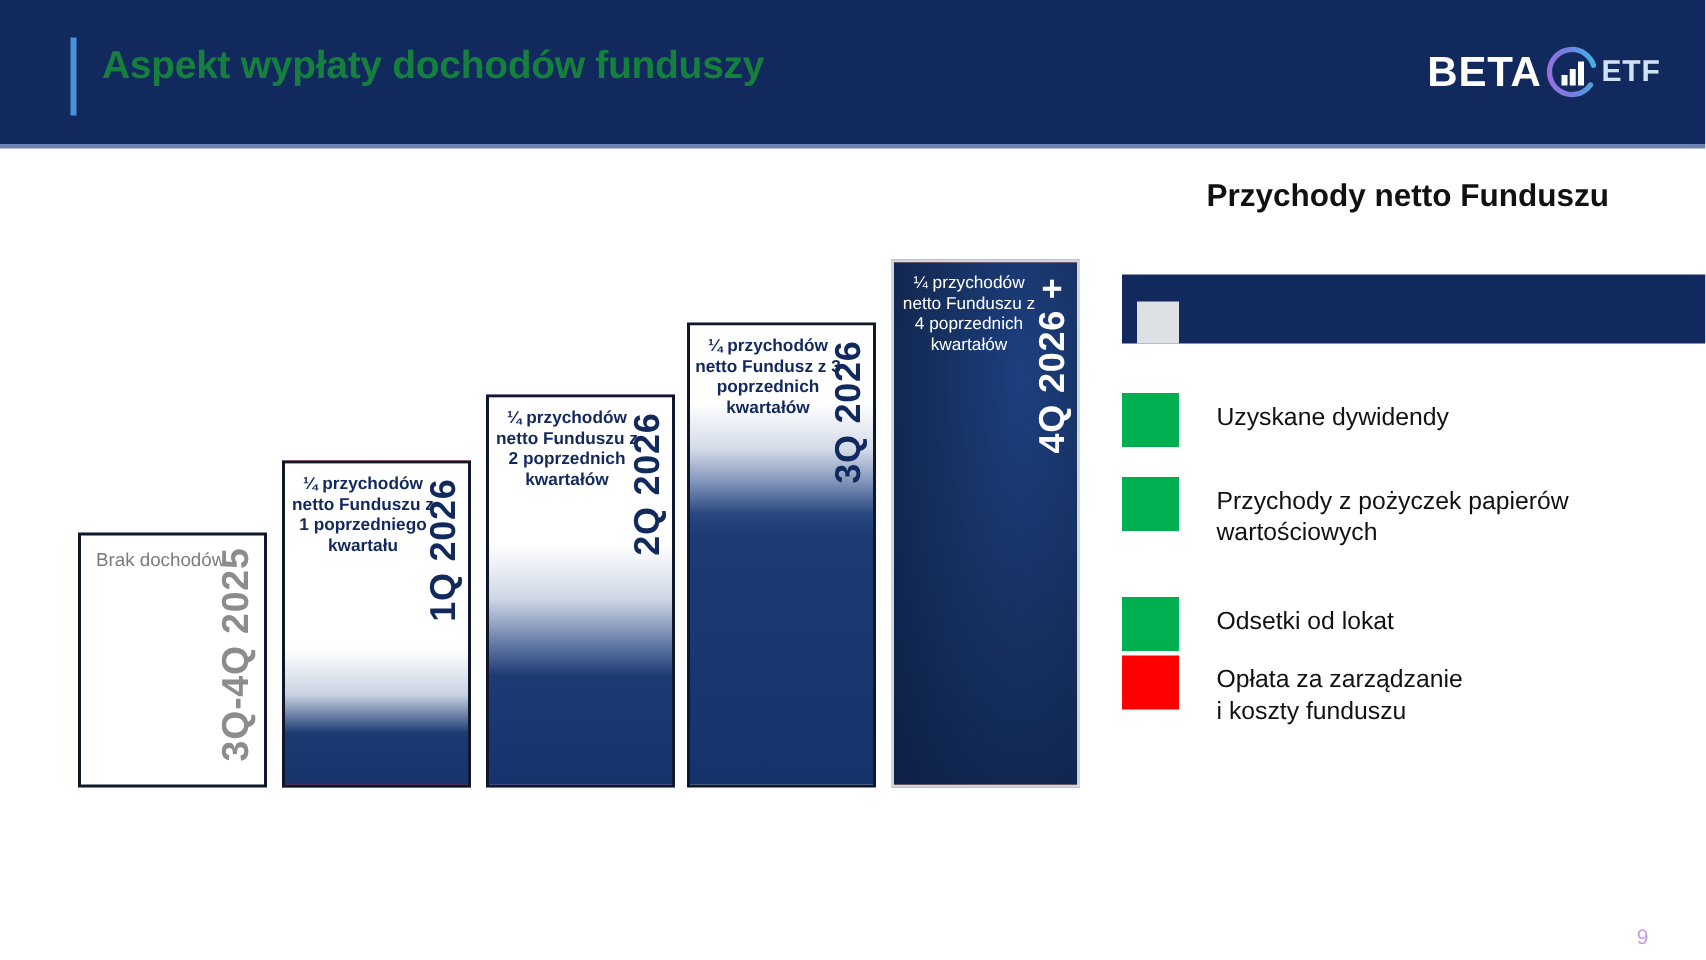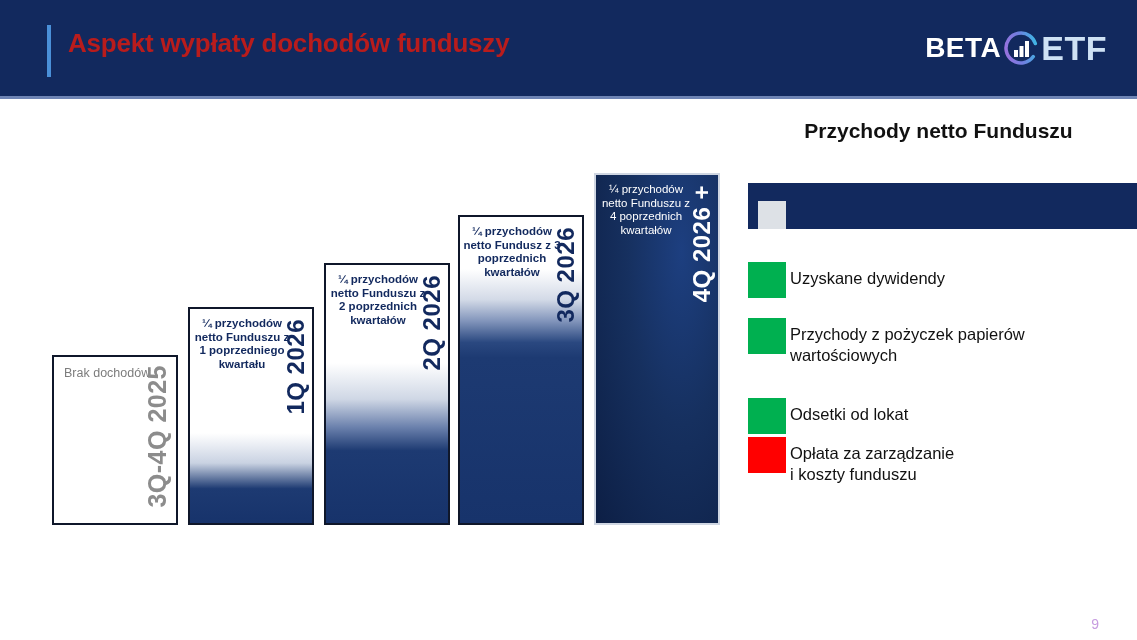--- a/index.html
+++ b/index.html
@@ -36,42 +36,42 @@
     left: 47px; top: 25px;
     width: 4px;
     height: 52px;
     background: #4a90d9;
   }
   .header-title {
     position: absolute;
     left: 68px; top: 28px;
     font-size: 26px;
     font-weight: bold;
-    color: #b91c1c;
+    color: #15803d;
     letter-spacing: -0.2px;
     white-space: nowrap;
   }
 
   
   .logo {
     position: absolute;
     right: 30px; top: 26px;
     height: 44px;
     display: flex;
     align-items: center;
     gap: 0;
   }
   .logo-beta {
     font-size: 28px;
     font-weight: bold;
     color: #ffffff;
     letter-spacing: 0.5px;
   }
   .logo-etf {
-    font-size: 34px;
+    font-size: 20px;
     font-weight: bold;
     color: #cfe2f5;
     letter-spacing: 0.5px;
   }
   .logo-mark {
     width: 40px;
     height: 40px;
     position: relative;
   }
 
@@ -160,21 +160,21 @@
     left: 10px; top: 18px;
     width: 28px;
     height: 28px;
     background: #dde1e6;
   }
   .legend-item {
     position: absolute;
     left: 8px;
     display: flex;
     align-items: flex-start;
-    gap: 4px;
+    gap: 25px;
   }
   .legend-swatch {
     width: 38px;
     height: 36px;
     flex: 0 0 auto;
   }
   .legend-label {
     font-size: 16.5px;
     line-height: 21px;
     color: #111111;

